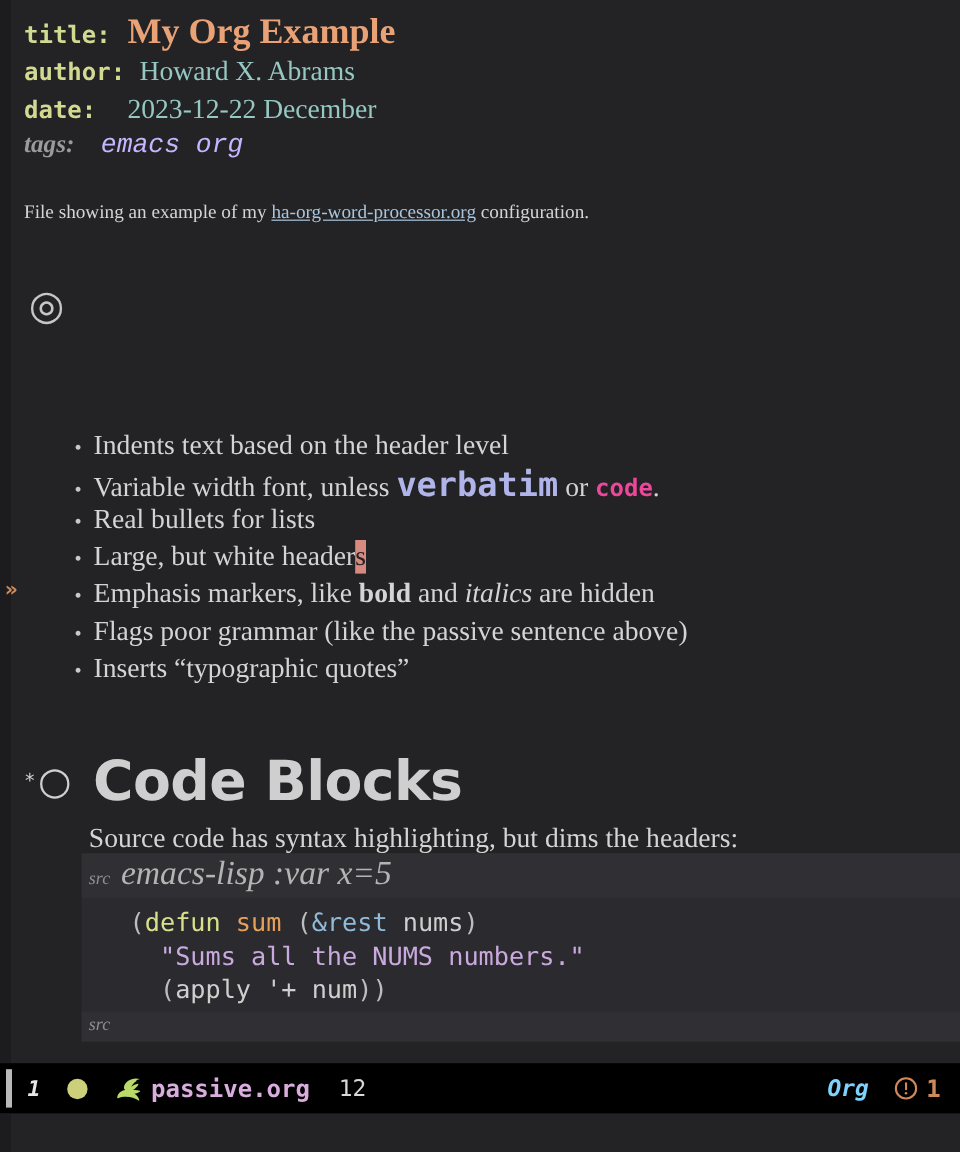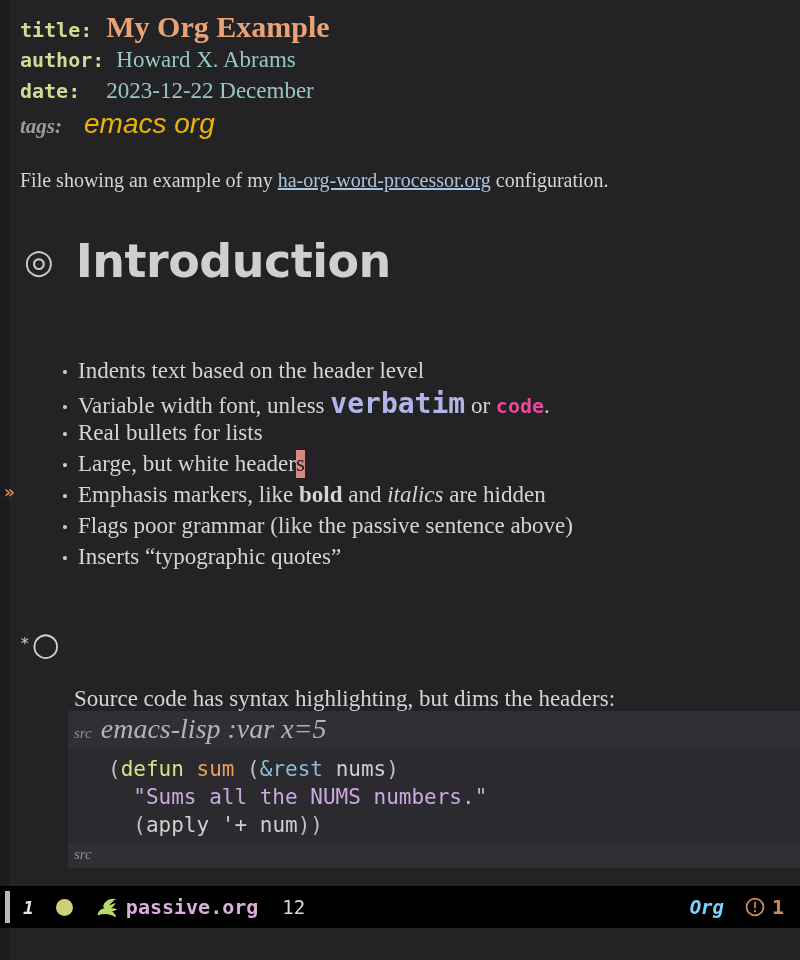--- a/index.html
+++ b/index.html
@@ -48,38 +48,38 @@
     color: #e9a276;
     font-size: 30px;
     font-weight: 700;
   }
   .val-plain {
     font-family: "Liberation Serif", serif;
     color: #96c8c2;
     font-size: 23px;
   }
   .val-tags {
-    font-family: Liberation Sans, sans-serif;
-    color: #eab308;
-    font-size: 28px;
+    font-family: Liberation Mono, monospace;
+    color: #c4b5fd;
+    font-size: 22px;
     font-style: italic;
   }
   .kw-tags {
     font-family: "Liberation Serif", serif;
     color: #9b9b9b;
     font-size: 21px;
     font-style: italic;
     font-weight: 700;
   }
 
   
   .para {
     position: absolute;
     color: #d4d4d4;
-    font-size: 20px;
+    font-size: 16px;
     line-height: 1;
     white-space: nowrap;
   }
   .link {
     color: #a9c4dd;
     text-decoration: underline;
   }
 
   
   .h1row {
@@ -322,21 +322,20 @@
       <span class="kw-tags">tags:</span>
       <span class="val-tags" style="margin-left:18px;">emacs org</span>
     </div>
 
     <div class="para" style="left:20px; top:170px;">
       <span>File showing an example of my </span><a class="link" href="#">ha-org-word-processor.org</a><span> configuration.</span>
     </div>
 
     <div class="h1row" style="left:24px; top:238px;">
       <span class="h1-bullet">◎</span>
-      <span class="h1-text" style="margin-left:22px;">Introduction</span>
     </div>
 
 
     <div class="listrow" style="left:62px; top:359px;">
       <span class="dot">•</span><span>Indents text based on the header level</span>
     </div>
 
     <div class="listrow" style="left:62px; top:390px;">
       <span class="dot">•</span><span>Variable width font, unless </span><span class="mono-verbatim">verbatim</span><span> or </span><span class="mono-code">code</span><span>.</span>
     </div>
@@ -359,20 +358,21 @@
       <span class="dot">•</span><span>Inserts “typographic quotes”</span>
     </div>
 
     <div class="listrow" style="left:62px; top:514px;">
       <span class="dot">•</span><span>Flags poor grammar (like the passive sentence above)</span>
     </div>
 
     <div class="h1row" style="left:20px; top:628px;">
       <span class="h2-star">*</span>
       <span class="h2-bullet" style="margin-left:2px;">○</span>
+      <span class="h1-text" style="margin-left:18px;">Code Blocks</span>
     </div>
 
     <div class="btext" style="left:74px; top:687px;">Source code has syntax highlighting, but dims the headers:</div>
 
     <div id="srcblock" style="top:711px;">
       <div id="srchead">
         <span class="src-kw">src</span>
         <span class="src-args" style="margin-left:5px;">emacs-lisp :var x=5</span>
       </div>
       <div id="srcbody"><div><span class="tk-paren">(</span><span class="tk-defun">defun</span><span class="tk-var"> </span><span class="tk-fname">sum</span><span class="tk-paren"> (</span><span class="tk-amp">&amp;rest</span><span class="tk-var"> nums</span><span class="tk-paren">)</span></div><div><span class="tk-var">  </span><span class="tk-string">"Sums all the NUMS numbers."</span></div><div><span class="tk-paren">  (</span><span class="tk-var">apply</span><span class="tk-var"> </span><span class="tk-var">'+</span><span class="tk-var"> num</span><span class="tk-paren">))</span></div></div>

